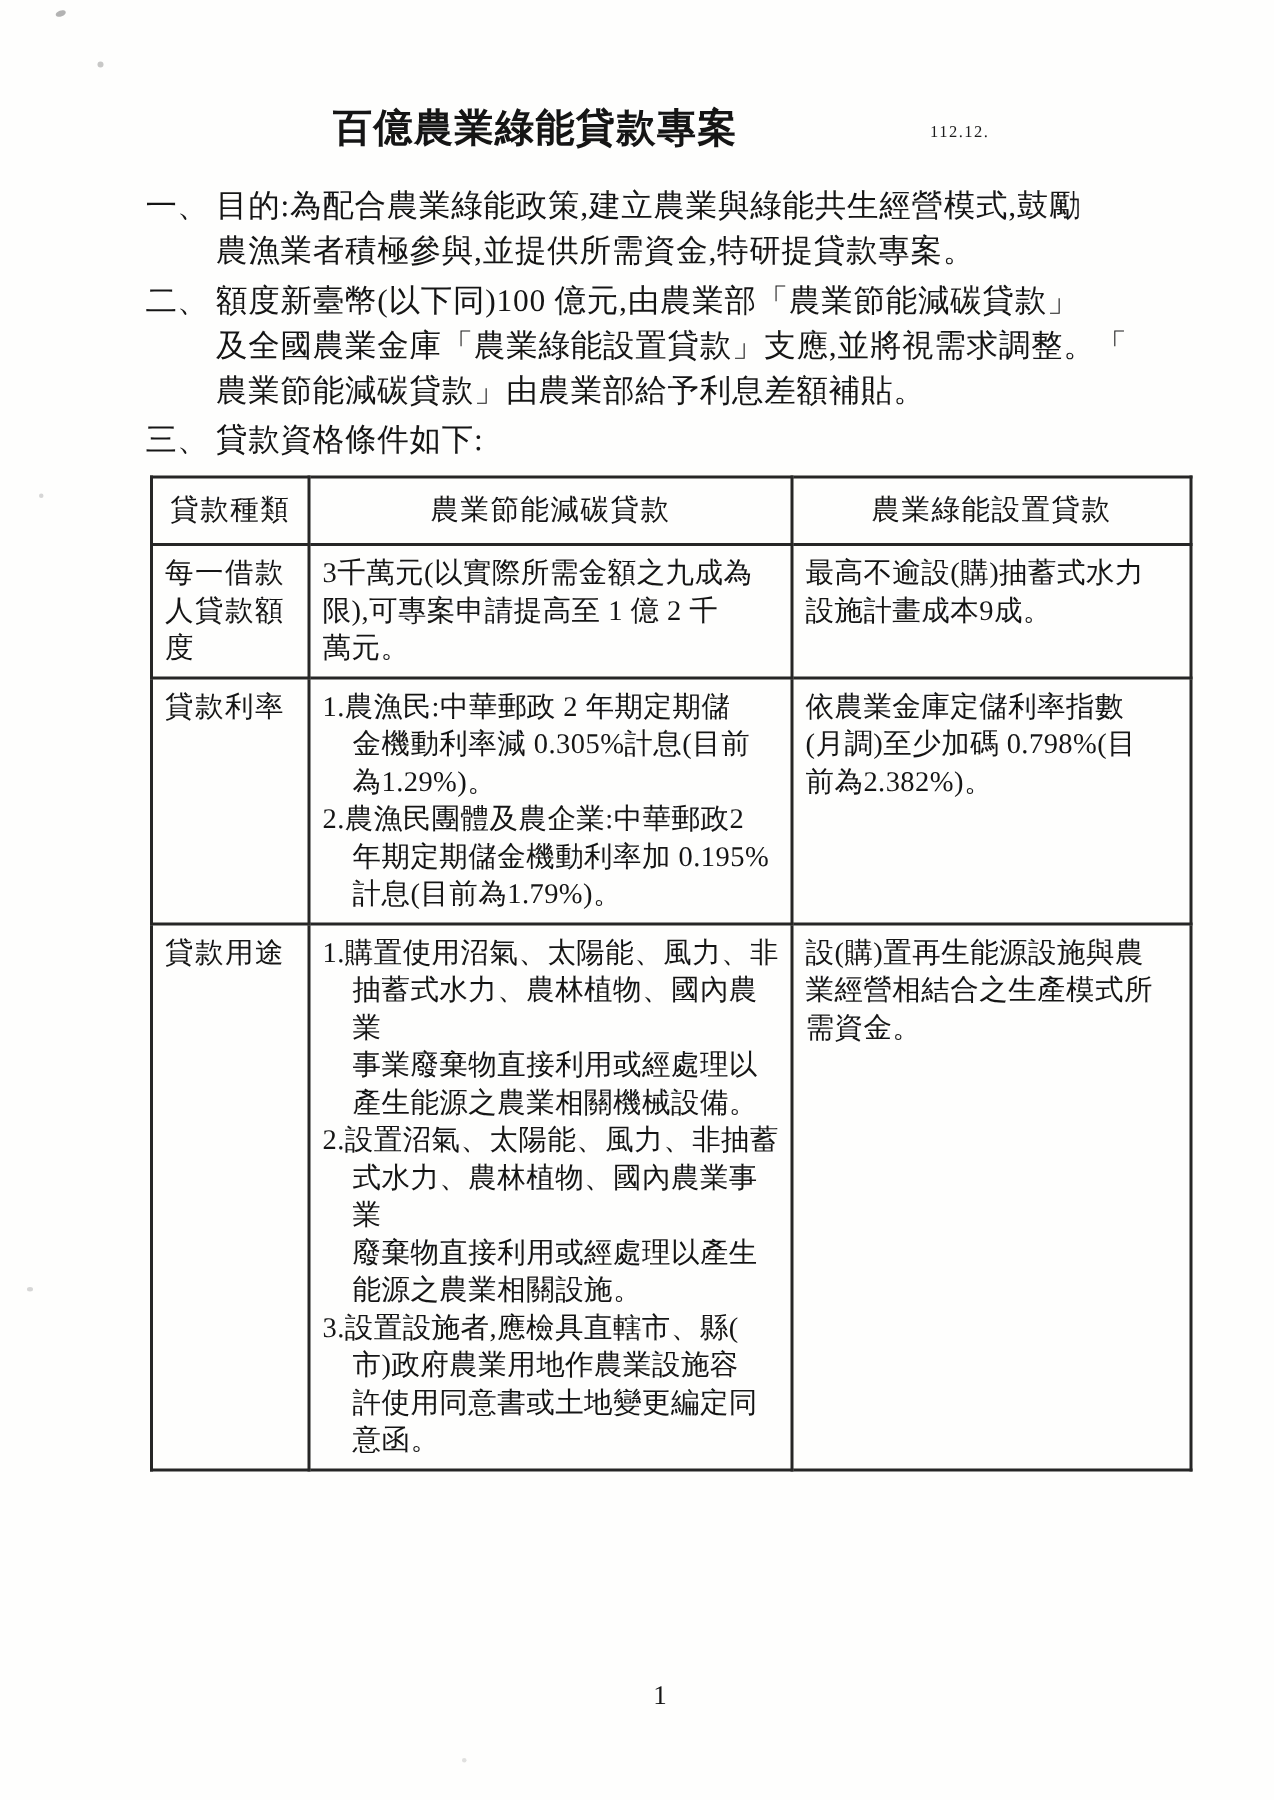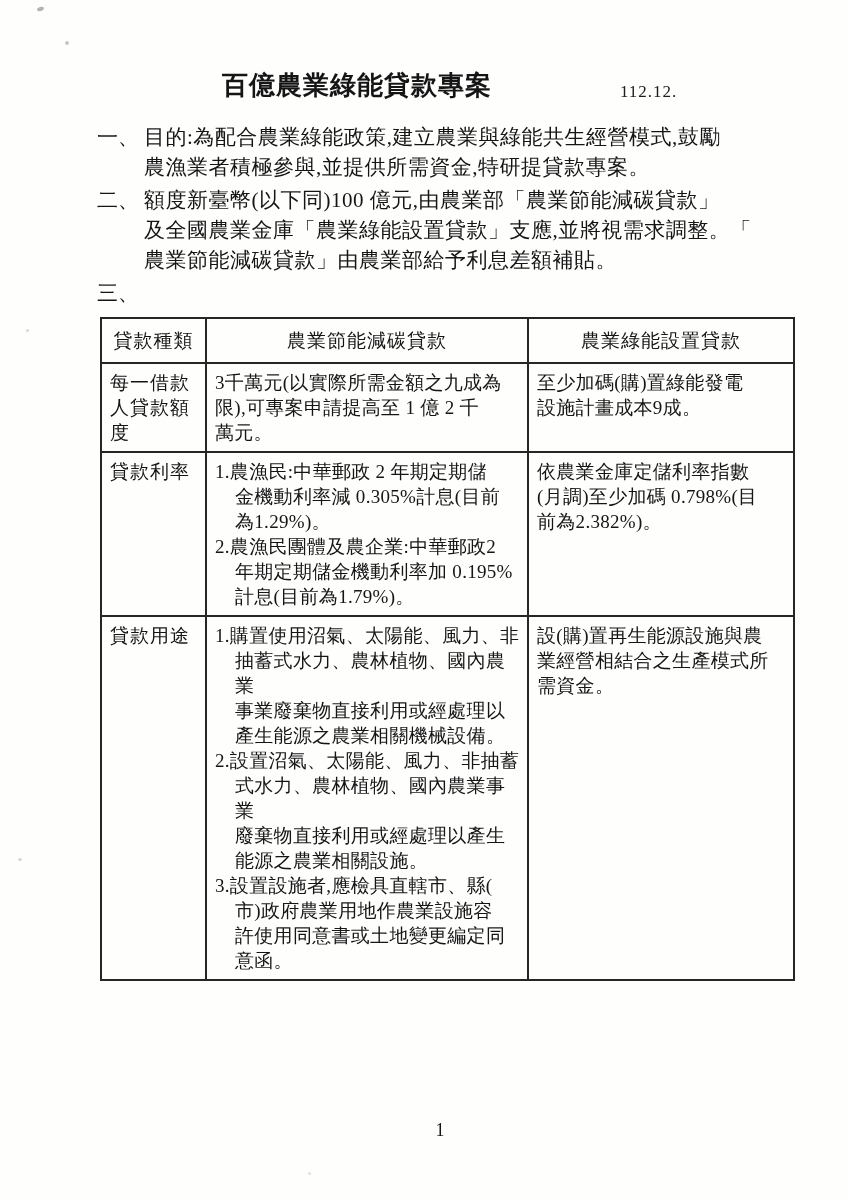--- a/index.html
+++ b/index.html
@@ -24,21 +24,21 @@
     font-size: 26px;
     font-weight: bold;
     letter-spacing: 1px;
     white-space: nowrap;
     text-align: right;
   }
   .doc-date {
     position: absolute;
     left: 620px;
     top: 82px;
-    font-size: 17px;
+    font-size: 11px;
     letter-spacing: 1px;
     color: #1c1c1c;
   }
   .content {
     position: absolute;
     left: 97px;
     top: 122px;
     width: 702px;
   }
   .para {
@@ -132,20 +132,21 @@
 
     <div class="para">
       <div class="para-num">二、</div>
       <div class="para-text">額度新臺幣(以下同)100 億元,由農業部「農業節能減碳貸款」
 及全國農業金庫「農業綠能設置貸款」支應,並將視需求調整。「
 農業節能減碳貸款」由農業部給予利息差額補貼。</div>
     </div>
 
     <div class="para">
       <div class="para-num">三、</div>
+      <div class="para-text">貸款資格條件如下:</div>
     </div>
 
     <table class="loan-table">
       <colgroup>
           <col class="c1">
           <col class="c2">
           <col class="c3">
         </colgroup>
       <thead>
         <tr>
@@ -160,21 +161,21 @@
               <div class="label-cell">每一借款
 人貸款額
 度</div>
             </td>
             <td>
               <div class="cell-item">3千萬元(以實際所需金額之九成為
 限),可專案申請提高至 1 億 2 千
 萬元。</div>
             </td>
             <td>
-              <div class="cell-item">至少加碼(購)置綠能發電
+              <div class="cell-item">最高不逾設(購)抽蓄式水力
 設施計畫成本9成。</div>
             </td>
           </tr>
           <tr>
             <td>
               <div class="label-cell">貸款利率</div>
             </td>
             <td>
               <div class="cell-item num-item">1.農漁民:中華郵政 2 年期定期儲
 金機動利率減 0.305%計息(目前

